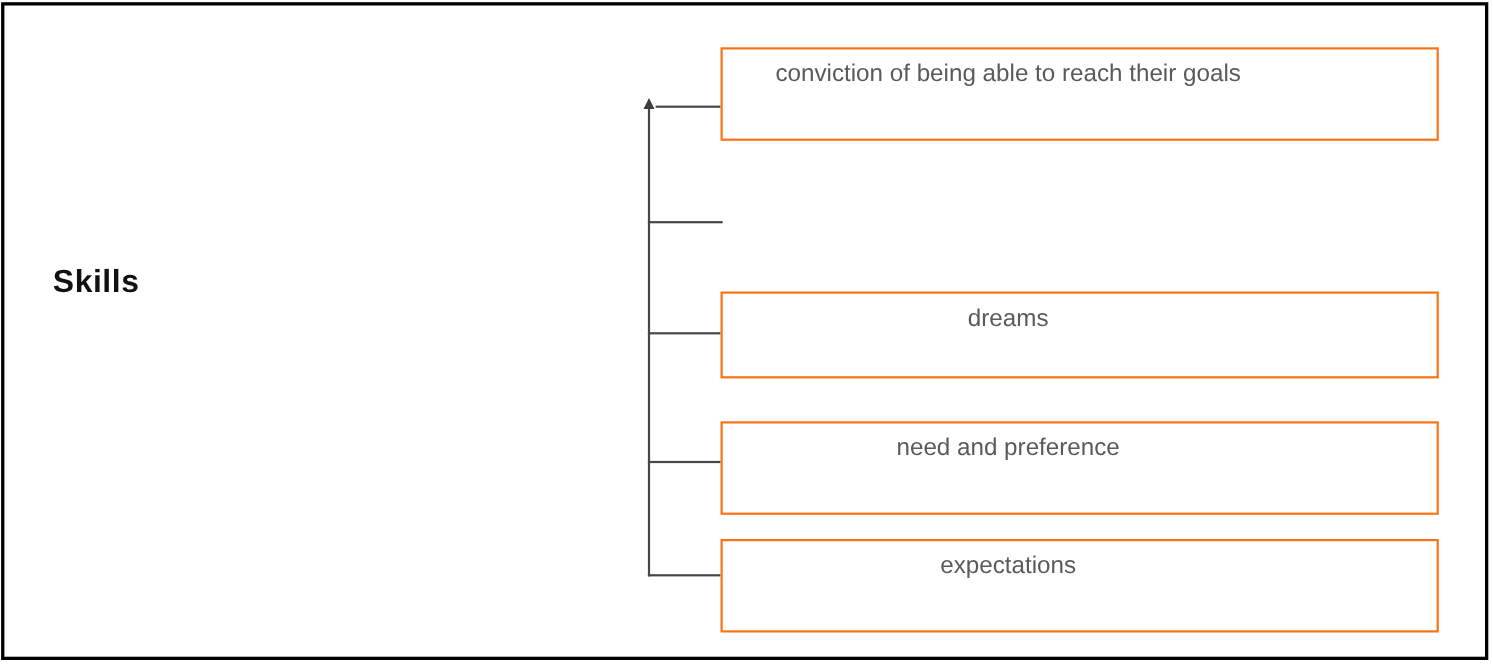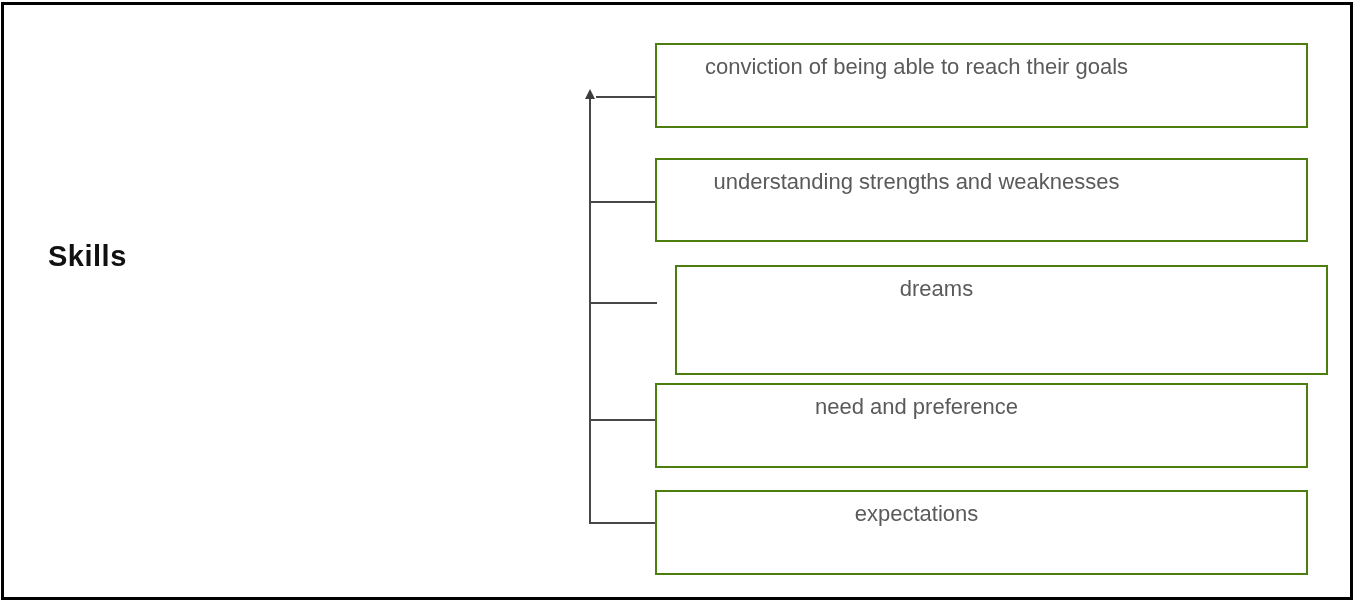--- a/index.html
+++ b/index.html
@@ -66,27 +66,27 @@
   .stub-2 { left: 589px; top: 201px; width: 68px; }
   .stub-3 { left: 589px; top: 302px; width: 68px; }
   .stub-4 { left: 589px; top: 419px; width: 68px; }
   .stub-5 { left: 589px; top: 522px; width: 68px; }
   
   .node {
     position: absolute;
     left: 655px;
     width: 653px;
     height: 85px;
-    border: 2px solid #4d7c0f;
+    border: 2px solid #f97316;
     box-sizing: border-box;
     background: #ffffff;
   }
   .node-1 { top: 43px; }
   .node-2 { top: 158px; height: 84px; }
-  .node-3 { top: 265px; height: 110px; margin-left: 20px; }
+  .node-3 { top: 265px; height: 79px; }
   .node-4 { top: 383px; }
   .node-5 { top: 490px; }
   .node-text {
     display: block;
     padding: 9px 130px 0 0;
     text-align: center;
     font-size: 22px;
     color: #5a5a5a;
   }
 </style>
@@ -105,23 +105,20 @@
   <div class="stub stub-1"></div>
   <div class="stub stub-2"></div>
   <div class="stub stub-3"></div>
   <div class="stub stub-4"></div>
   <div class="stub stub-5"></div>
 
   <div class="node node-1">
     <span class="node-text">conviction of being able to reach their goals</span>
   </div>
 
-  <div class="node node-2">
-    <span class="node-text">understanding strengths and weaknesses</span>
-  </div>
 
   <div class="node node-3">
     <span class="node-text">dreams</span>
   </div>
 
   <div class="node node-5">
     <span class="node-text">expectations</span>
   </div>
 
   <div class="node node-4">

